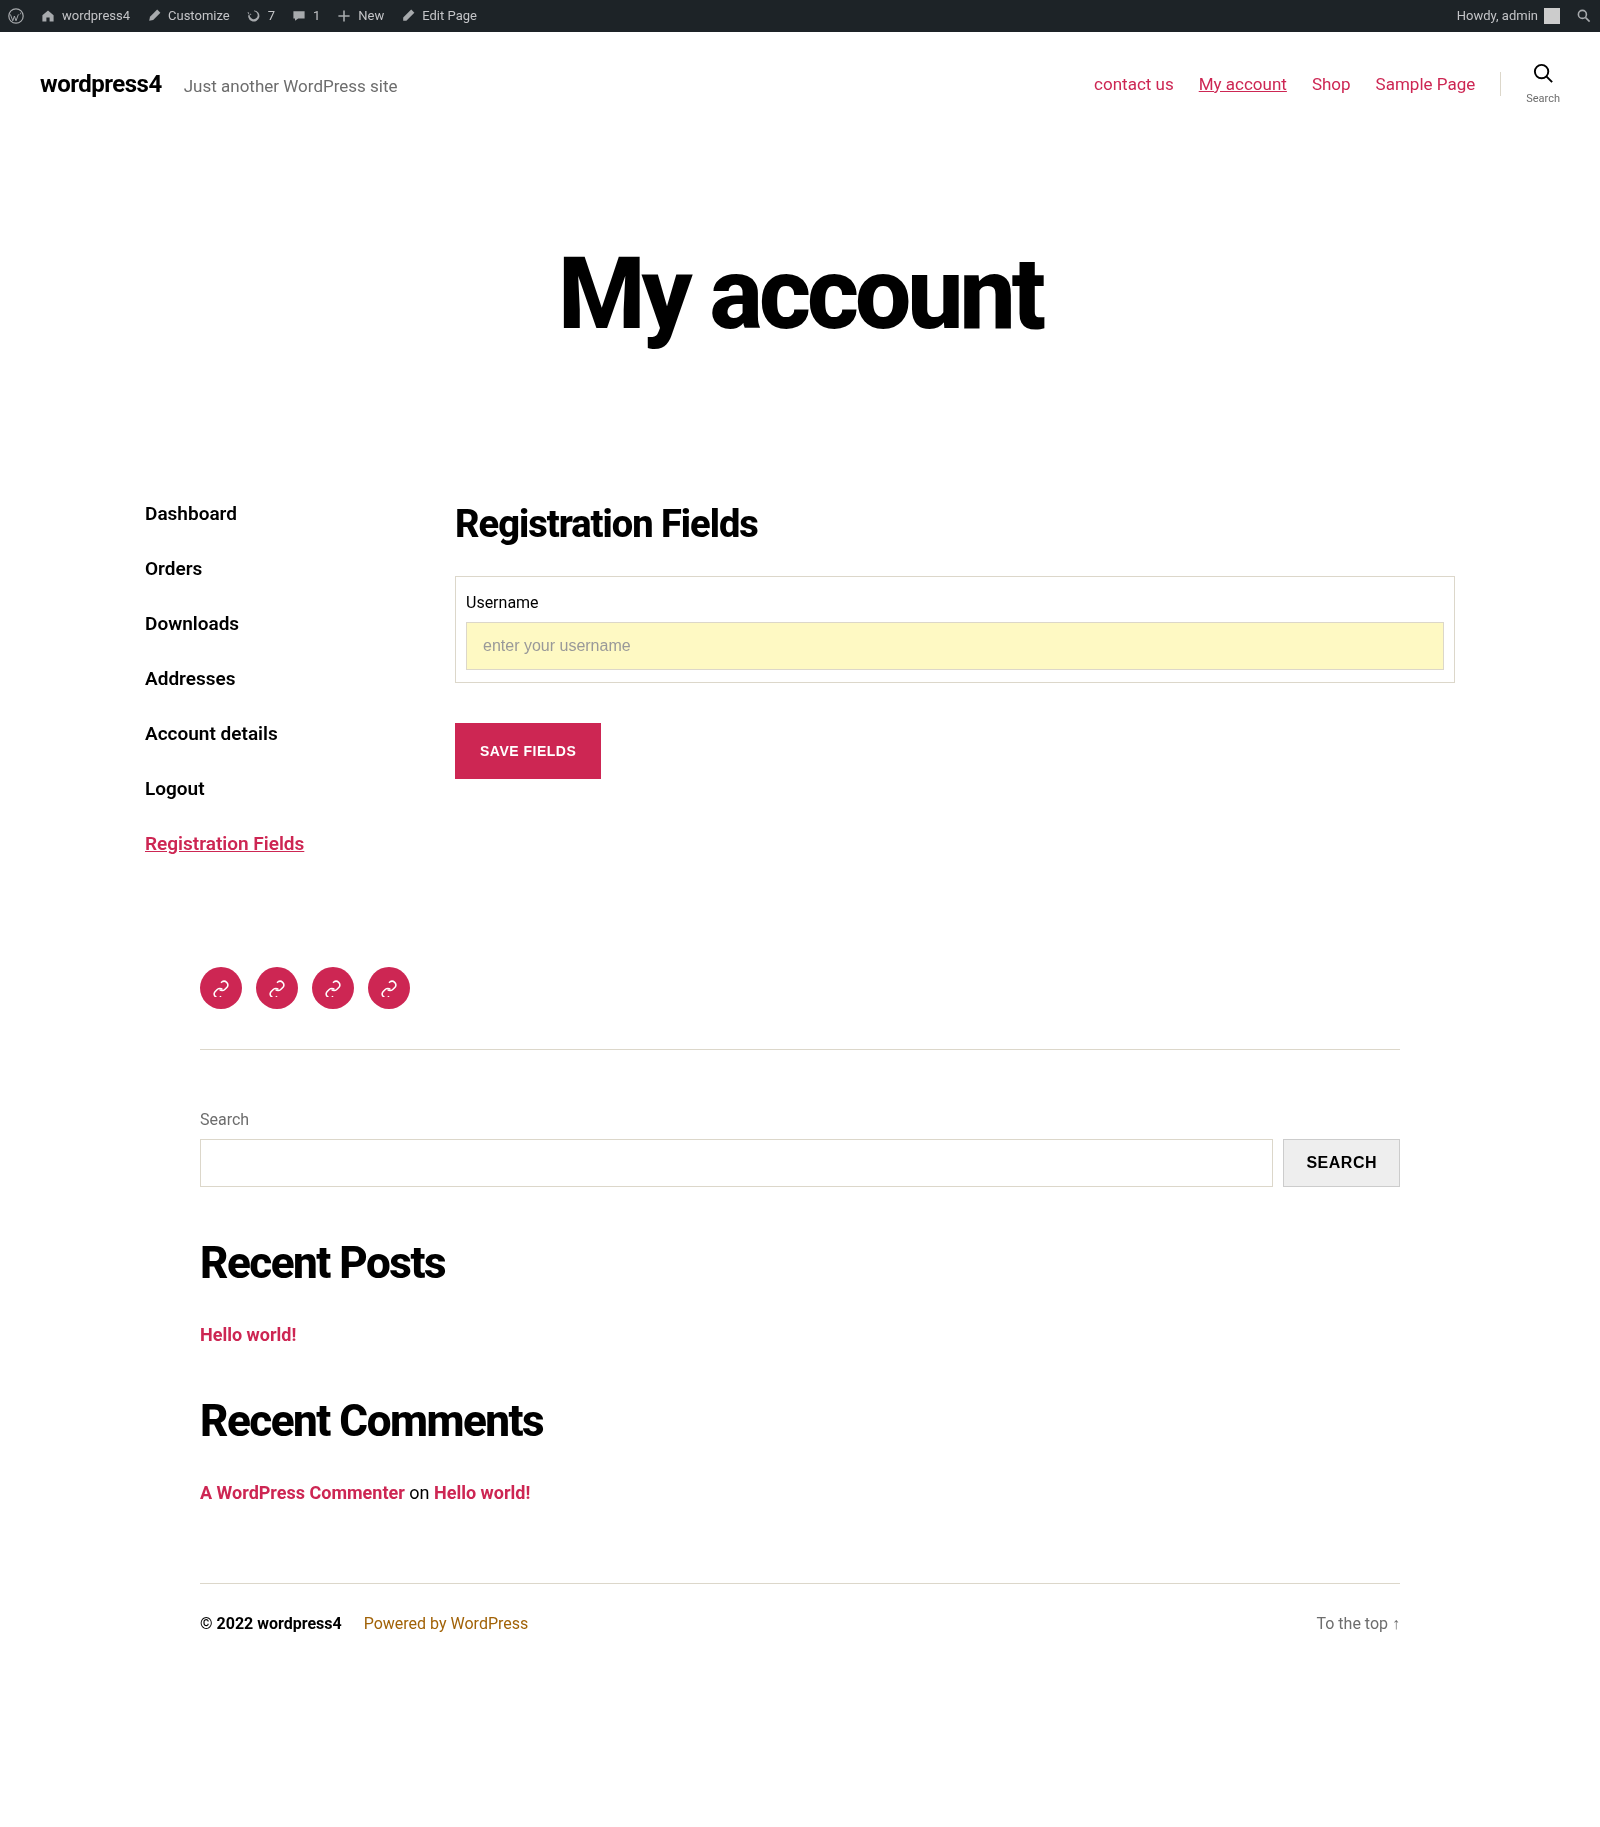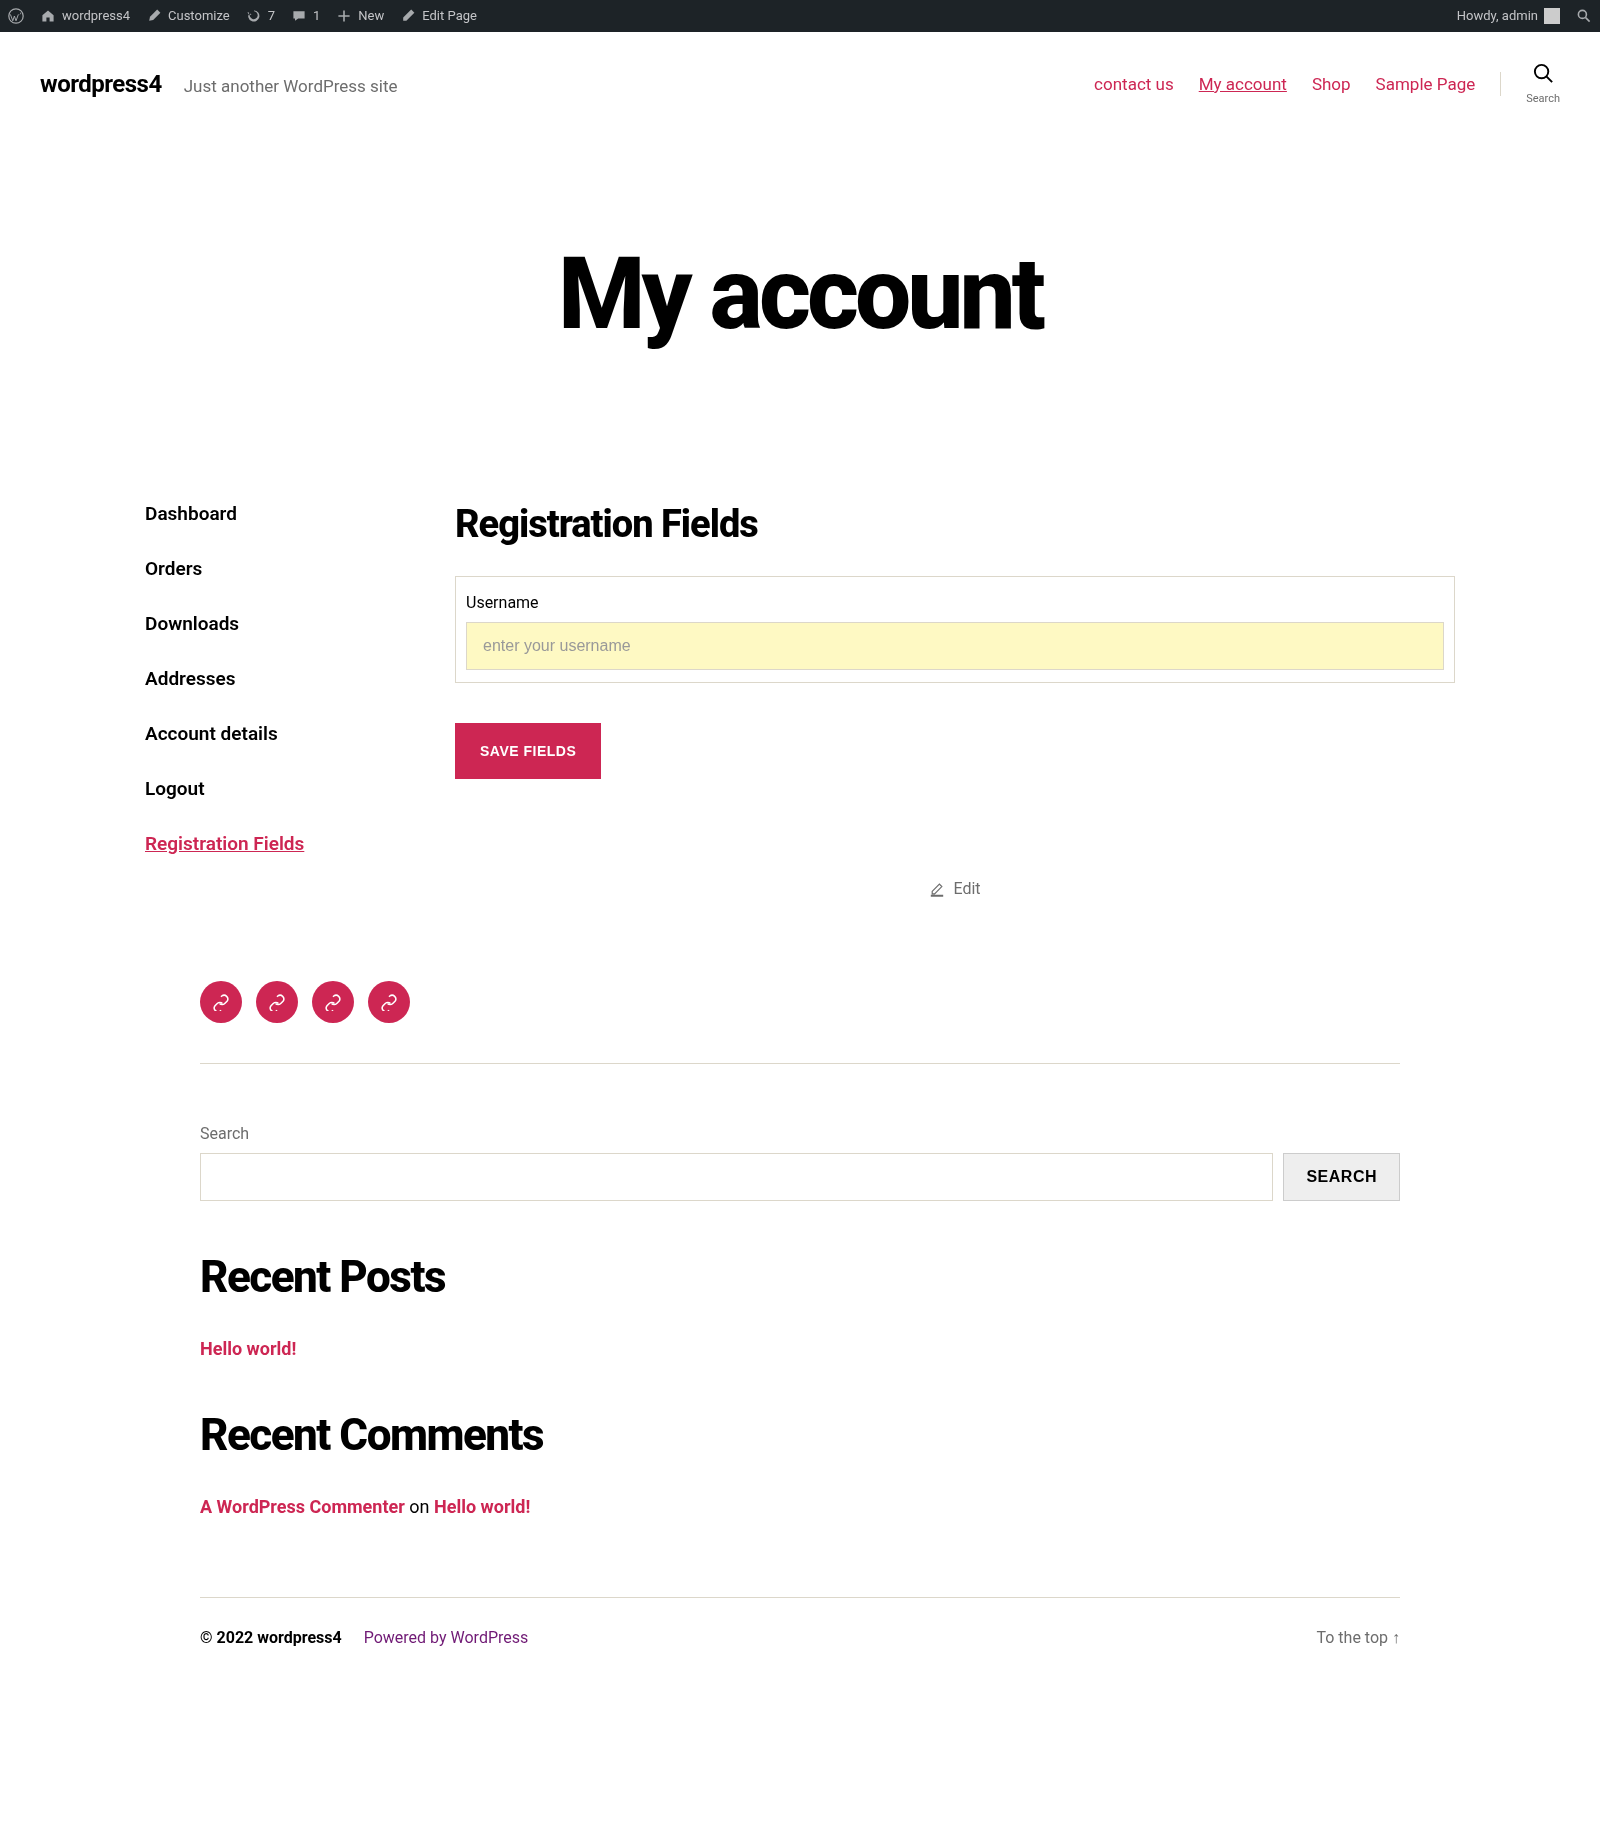--- a/index.html
+++ b/index.html
@@ -66,21 +66,21 @@
   .widget-link { color: #cd2653; font-weight: 700; font-size: 18px; text-decoration: none; }
   .comment-line { font-weight: 700; font-size: 18px; }
   .comment-line .on { color: #000; font-weight: 400; }
   .comment-line a { color: #cd2653; text-decoration: none; }
 
   
   .bottom-bar-wrap { border-top: 1px solid #dcd7ca; max-width: 1200px; margin: 0 auto; }
   .bottom-bar { display: flex; justify-content: space-between; padding: 30px 0; font-size: 16px; }
   .bottom-left { display: flex; gap: 22px; }
   .copyright { font-weight: 700; }
-  .powered { color: #701a75; }
+  .powered { color: #a16207; }
   .to-top { color: #6d6d6d; cursor: pointer; }
 </style>
 </head>
 <body>
 
 <div class="admin-bar">
   <div class="admin-left">
     <div class="admin-item">
       <svg viewBox="0 0 20 20">
           <circle cx="10" cy="10" r="9" fill="none" stroke="#a7aaad" stroke-width="1.5"></circle>
@@ -175,28 +175,20 @@
       <li class="active"><a>Registration Fields</a></li>
     </ul>
   </nav>
   <div class="account-content">
     <h2 class="section-title">Registration Fields</h2>
     <div class="field-box">
       <div class="field-label">Username</div>
       <input class="field-input" type="text" placeholder="enter your username" style="">
     </div>
     <button class="save-btn">SAVE FIELDS</button>
-    <div class="edit-link">
-      <a>
-        <svg viewBox="0 0 20 20">
-            <path d="M4 13l9-9 3 3-9 9H4v-3zm-1 5h14v1H3z" fill="none" stroke="#6d6d6d" stroke-width="1.5"></path>
-          </svg>
-        <span>Edit</span>
-      </a>
-    </div>
   </div>
 </div>
 
 <div class="social-wrap">
   <div class="social-row">
     <a class="social-btn">
         <svg viewBox="0 0 24 24">
           <path d="M10 14a5 5 0 0 0 7 0l3-3a5 5 0 0 0-7-7l-1 1m2 9a5 5 0 0 0-7 0l-3 3a5 5 0 0 0 7 7l1-1" fill="none" stroke="#fff" stroke-width="2"></path>
         </svg>
       </a>

